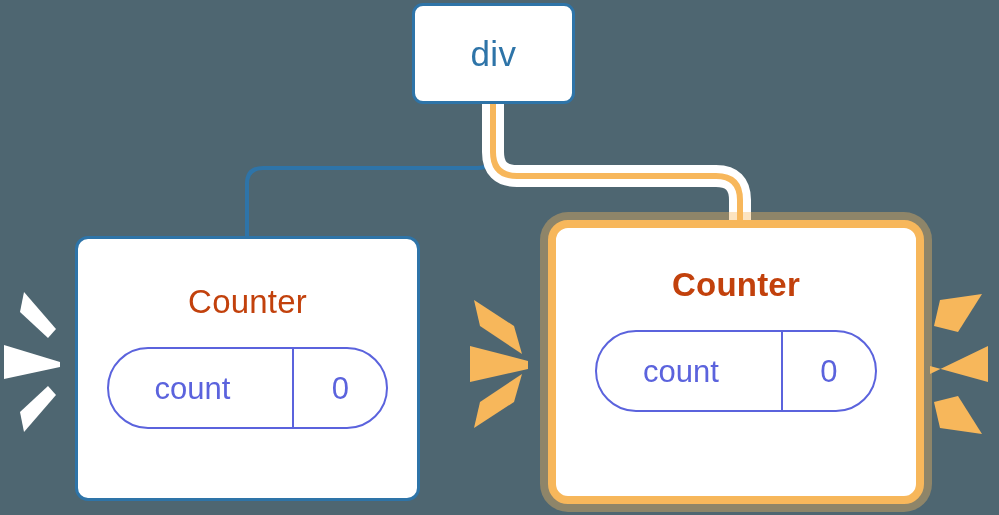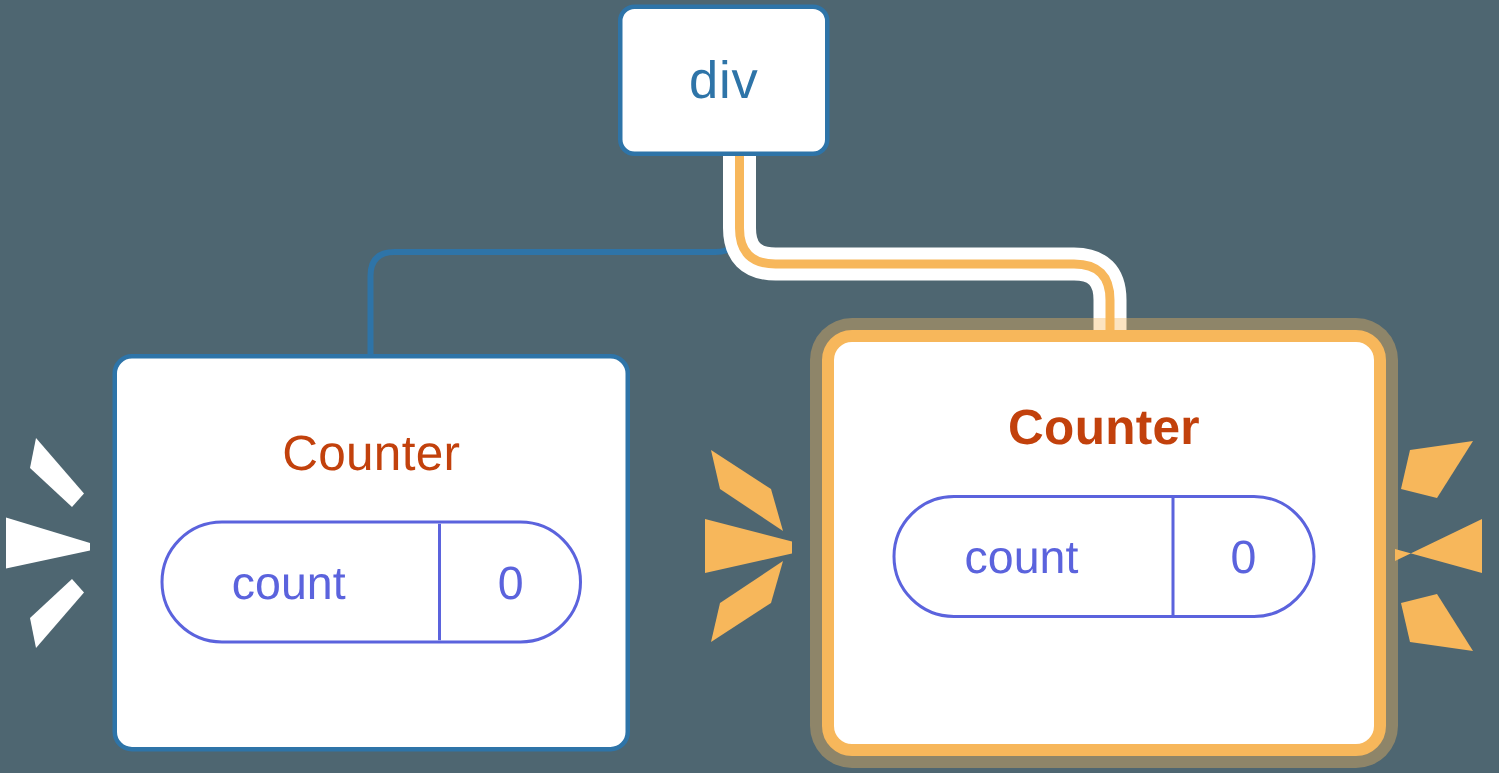--- a/index.html
+++ b/index.html
@@ -35,21 +35,21 @@
     background: #ffffff;
     display: flex;
     flex-direction: column;
     align-items: center;
     justify-content: center;
   }
 
   .node-div {
     left: 412px;
     top: 3px;
-    width: 141px;
+    width: 163px;
     height: 101px;
     border: 3px solid #2e74a8;
     border-radius: 11px;
     z-index: 6;
   }
   .node-div .node-title {
     font-size: 35px;
     color: #2e74a8;
     font-weight: 400;
     letter-spacing: 0.5px;

